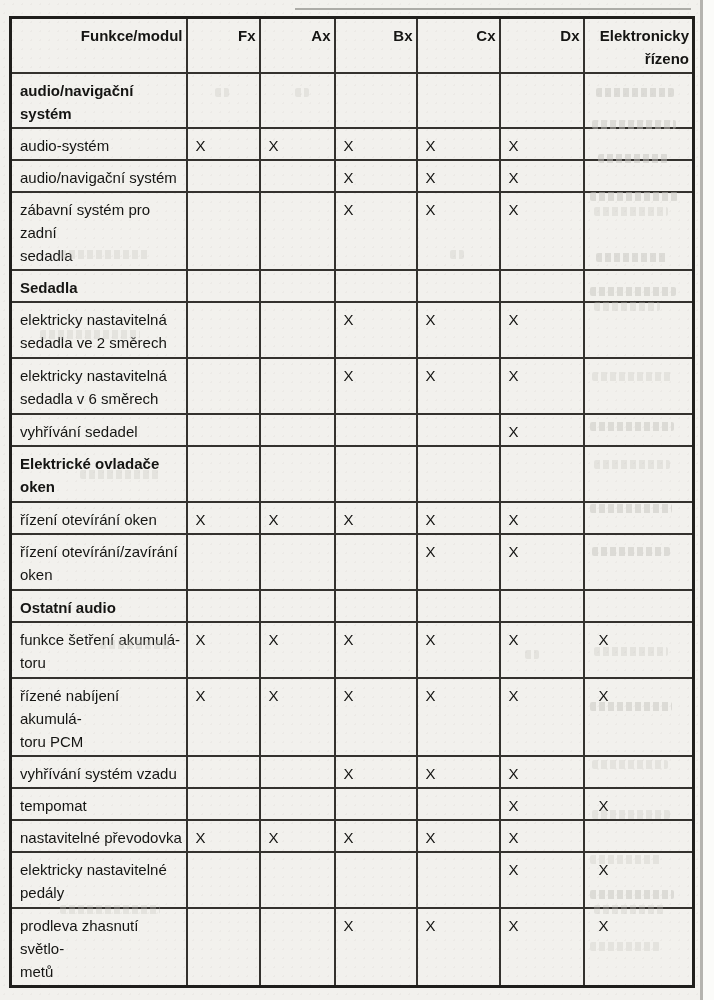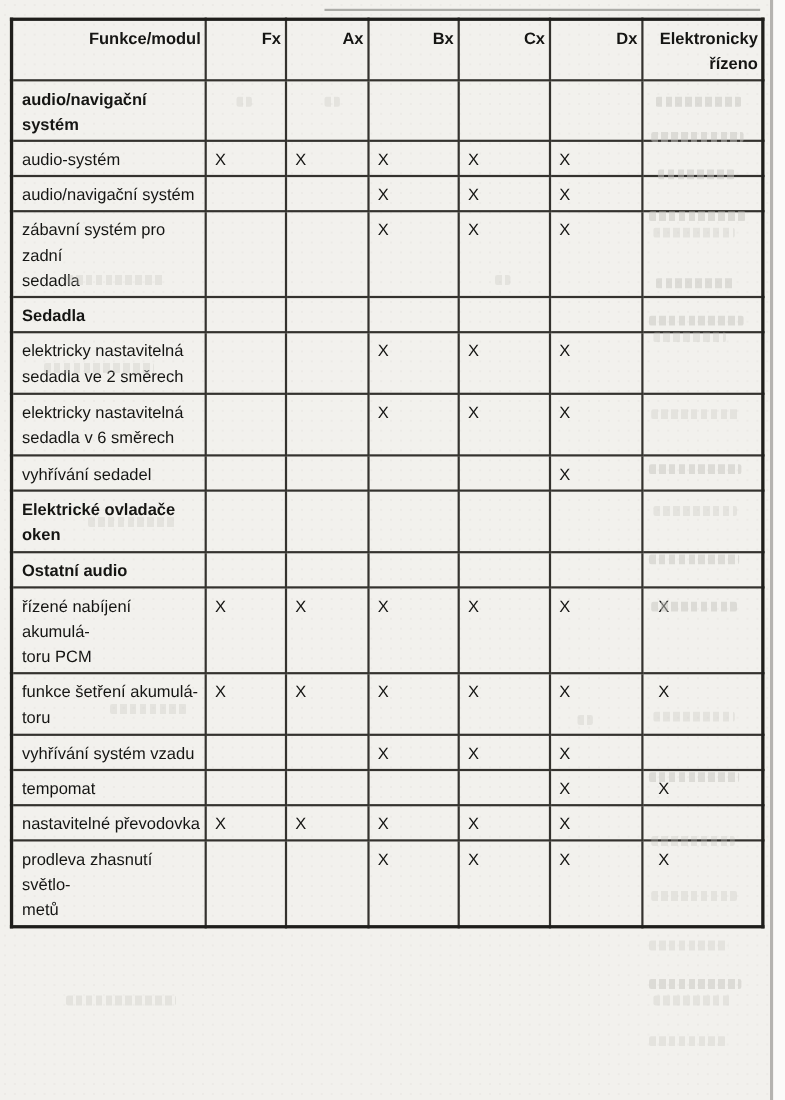--- a/index.html
+++ b/index.html
@@ -195,48 +195,67 @@
           <td class="label section">Elektrické ovladače
 oken</td>
           <td class="mark"></td>
           <td class="mark"></td>
           <td class="mark"></td>
           <td class="mark"></td>
           <td class="mark"></td>
           <td class="mark el"></td>
         </tr>
         <tr class="h1">
+          <td class="label">řízení otevírání oken</td>
+          <td class="mark">X</td>
+          <td class="mark">X</td>
+          <td class="mark">X</td>
+          <td class="mark">X</td>
+          <td class="mark">X</td>
+          <td class="mark el"></td>
+        </tr>
+        <tr class="h2">
+          <td class="label">řízení otevírání/zavírání
+oken</td>
+          <td class="mark"></td>
+          <td class="mark"></td>
+          <td class="mark"></td>
+          <td class="mark">X</td>
+          <td class="mark">X</td>
+          <td class="mark el"></td>
+        </tr>
+        <tr class="h1">
           <td class="label section">Ostatní audio</td>
           <td class="mark"></td>
           <td class="mark"></td>
           <td class="mark"></td>
           <td class="mark"></td>
           <td class="mark"></td>
           <td class="mark el"></td>
+        </tr>
+        <tr class="h2">
+          <td class="label">funkce šetření akumulá-
+toru</td>
+          <td class="mark">X</td>
+          <td class="mark">X</td>
+          <td class="mark">X</td>
+          <td class="mark">X</td>
+          <td class="mark">X</td>
+          <td class="mark el">X</td>
         </tr>
         <tr class="h2">
           <td class="label">řízené nabíjení akumulá-
 toru PCM</td>
           <td class="mark">X</td>
           <td class="mark">X</td>
           <td class="mark">X</td>
           <td class="mark">X</td>
           <td class="mark">X</td>
           <td class="mark el">X</td>
         </tr>
-        <tr class="h2">
-          <td class="label">funkce šetření akumulá-
-toru</td>
-          <td class="mark">X</td>
-          <td class="mark">X</td>
-          <td class="mark">X</td>
-          <td class="mark">X</td>
-          <td class="mark">X</td>
-          <td class="mark el">X</td>
-        </tr>
         <tr class="h1">
           <td class="label">vyhřívání systém vzadu</td>
           <td class="mark"></td>
           <td class="mark"></td>
           <td class="mark">X</td>
           <td class="mark">X</td>
           <td class="mark">X</td>
           <td class="mark el"></td>
         </tr>
         <tr class="h1">
@@ -249,20 +268,30 @@
           <td class="mark el">X</td>
         </tr>
         <tr class="h1">
           <td class="label">nastavitelné převodovka</td>
           <td class="mark">X</td>
           <td class="mark">X</td>
           <td class="mark">X</td>
           <td class="mark">X</td>
           <td class="mark">X</td>
           <td class="mark el"></td>
+        </tr>
+        <tr class="h2">
+          <td class="label">elektricky nastavitelné
+pedály</td>
+          <td class="mark"></td>
+          <td class="mark"></td>
+          <td class="mark"></td>
+          <td class="mark"></td>
+          <td class="mark">X</td>
+          <td class="mark el">X</td>
         </tr>
         <tr class="h2">
           <td class="label">prodleva zhasnutí světlo-
 metů</td>
           <td class="mark"></td>
           <td class="mark"></td>
           <td class="mark">X</td>
           <td class="mark">X</td>
           <td class="mark">X</td>
           <td class="mark el">X</td>

